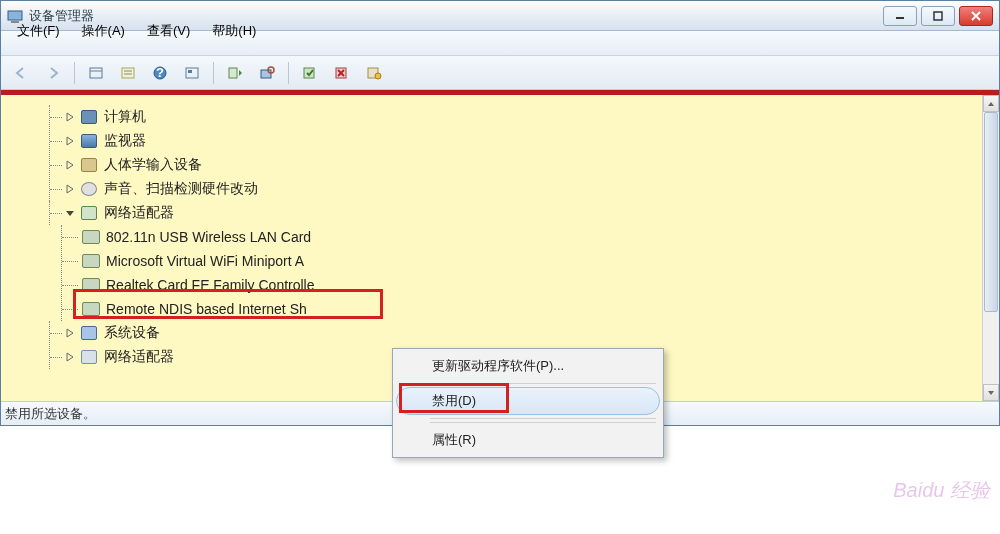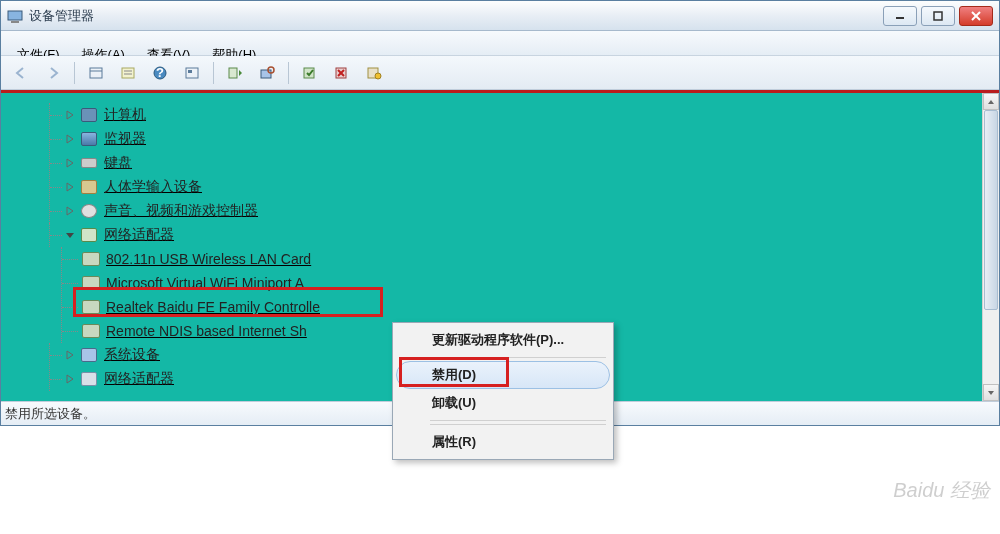--- a/index.html
+++ b/index.html
@@ -4,49 +4,49 @@
 <style>
 * { margin: 0; padding: 0; box-sizing: border-box; font-family: "Microsoft YaHei", "SimSun", Tahoma, sans-serif; font-size: 13px; }
 body { background: #fff; width: 1000px; height: 534px; overflow: hidden; position: relative; }
 .window { width: 1000px; height: 426px; display: flex; flex-direction: column; background: #fff; border: 1px solid #5a7fa0; }
 .titlebar { height: 30px; background: linear-gradient(to bottom, #fdfefe, #e8eef5, #d6e2ee); display: flex; align-items: center; padding: 0 6px; border-bottom: 1px solid #a6b9cc; }
 .titlebar .icon { width: 16px; height: 16px; margin-right: 6px; }
 .titlebar .title { flex: 1; color: #2a3b4d; font-size: 13px; }
 .winbtns { display: flex; gap: 4px; }
 .winbtn { width: 34px; height: 20px; border: 1px solid #8aa0b8; border-radius: 3px; display: flex; align-items: center; justify-content: center; background: linear-gradient(to bottom,#f5f9fd,#dde8f3); }
 .winbtn.close { background: linear-gradient(to bottom,#f08080,#d43c2a); border-color: #a52a1a; color: #fff; }
-.menubar { height: 24px; background: linear-gradient(to bottom,#f7fafd,#e5edf5); display: flex; align-items: flex-start; padding: 12px 6px; gap: 2px; border-bottom: 1px solid #c8d4e0; }
+.menubar { height: 24px; background: linear-gradient(to bottom,#f7fafd,#e5edf5); display: flex; align-items: flex-end; padding: 12px 6px; gap: 2px; border-bottom: 1px solid #c8d4e0; }
 .menuitem { padding: 3px 10px; cursor: default; }
 .toolbar { height: 34px; background: linear-gradient(to bottom,#f4f8fc,#e3ebf3); display: flex; align-items: center; padding: 0 6px; gap: 4px; border-bottom: 1px solid #c0cddb; }
 .tbtn { width: 28px; height: 26px; display: flex; align-items: center; justify-content: center; border: 1px solid transparent; border-radius: 3px; }
 .tbtn.disabled { opacity: 0.45; }
 .sep { width: 1px; height: 22px; background: #b8c6d4; margin: 0 3px; }
-.content { flex: 1; display: flex; position: relative; background: #14b8a6; border-top: 3px solid #b91c1c; text-decoration: underline; }
+.content { flex: 1; display: flex; position: relative; background: #fef9c3; border-top: 5px solid #b91c1c; }
 .tree { flex: 1; padding: 10px 0 0 24px; overflow: hidden; position: relative; }
 .node { display: flex; align-items: center; height: 24px; white-space: nowrap; }
 .node .exp { width: 12px; height: 12px; margin-right: 4px; display: flex; align-items: center; justify-content: center; }
 .node .exp svg { width: 10px; height: 10px; }
 .node .nicon { width: 18px; height: 18px; margin-right: 6px; display: flex; align-items: center; justify-content: center; }
 .node .label { font-size: 14px; color: #222; }
 .children { margin-left: 24px; border-left: 1px dotted #888; padding-left: 0; }
 .children .node { position: relative; padding-left: 14px; }
 .children .node::before { content:""; position:absolute; left:0; top:12px; width:12px; height:1px; border-top:1px dotted #888; }
 .subchildren { margin-left: 36px; border-left: 1px dotted #888; }
 .subchildren .node { padding-left: 20px; position: relative; }
 .subchildren .node::before { content:""; position:absolute; left:0; top:12px; width:16px; height:1px; border-top:1px dotted #888; }
 .scrollbar-v { position: absolute; right: 0; top: 0; bottom: 0; width: 17px; background: #f0f0f0; border-left: 1px solid #d0d0d0; }
 .scrollbar-v .btn { height: 17px; background: linear-gradient(to bottom,#f6f6f6,#e0e0e0); border: 1px solid #c0c0c0; display:flex; align-items:center; justify-content:center; }
 .scrollbar-v .thumb { position: absolute; top: 17px; left: 1px; right: 1px; height: 200px; background: linear-gradient(to right,#e8eef5,#c8d6e4); border: 1px solid #a8bcd0; border-radius: 2px; }
 .statusbar { height: 24px; background: linear-gradient(to bottom,#f7fafd,#e5edf5); border-top: 1px solid #c0cddb; padding: 3px 4px; font-size: 13px; color: #333; }
 .highlight-red { position: absolute; border: 3px solid #d62020; pointer-events: none; }
-.ctxmenu { position: absolute; left: 392px; top: 322px; width: 222px; background: #f2f2f2; border: 1px solid #9aa8b6; box-shadow: 3px 3px 6px rgba(0,0,0,0.25); padding: 3px; font-weight: bold; }
+.ctxmenu { position: absolute; left: 392px; top: 348px; width: 272px; background: #f2f2f2; border: 1px solid #9aa8b6; box-shadow: 3px 3px 6px rgba(0,0,0,0.25); padding: 3px; }
 .ctxitem { height: 28px; display: flex; align-items: center; padding-left: 36px; font-size: 13px; color: #222; position: relative; }
 .ctxitem.hover { background: linear-gradient(to bottom,#eaf2fb,#d7e6f7); border: 1px solid #9cc0e4; border-radius: 14px; padding-left: 35px; }
 .ctxsep { height: 1px; background: #d0d0d0; margin: 3px 4px 3px 34px; }
-.watermark { position: absolute; right: 10px; bottom: 30px; opacity: 0.25; font-size: 20px; color: #404040; font-style: italic; pointer-events:none; }
+.watermark { position: absolute; right: 10px; bottom: 30px; opacity: 0.25; font-size: 20px; color: #a21caf; font-style: italic; pointer-events:none; }
 
 .di { width:16px; height:14px; background:#6a92b8; border:1px solid #3a5a7a; border-radius:2px; }
 .di.monitor { background: linear-gradient(to bottom,#88b4e0,#4a7aa8); }
 .di.keyboard { background:#ccc; border-color:#888; height:10px; }
 .di.hid { background:#d8c890; border-color:#a08040; }
 .di.audio { background:#e0e0e0; border-color:#888; border-radius:50%; }
 .di.mouse { background:#e8e8e8; border-color:#888; border-radius:6px 6px 3px 3px; height:16px; width:12px; }
 .di.usb { background:#b0c8e0; border-color:#5a7a9a; }
 .di.net { background:#d0e4c8; border-color:#5a8a4a; }
 .di.netcard { width:18px; height:14px; background:#c8d8c0; border:1px solid #6a8a5a; }
@@ -189,45 +189,34 @@
             </span>
             <span class="label">监视器</span>
           </div>
           <div class="node">
             <span class="exp">
               <svg viewBox="0 0 10 10">
                 <path d="M2 1 L8 5 L2 9 Z" fill="none" stroke="#666"></path>
               </svg>
             </span>
             <span class="nicon">
-              <span class="di keyboard"></span>
-            </span>
-            <span class="label">键盘</span>
-          </div>
-          <div class="node">
-            <span class="exp">
-              <svg viewBox="0 0 10 10">
-                <path d="M2 1 L8 5 L2 9 Z" fill="none" stroke="#666"></path>
-              </svg>
-            </span>
-            <span class="nicon">
               <span class="di hid"></span>
             </span>
             <span class="label">人体学输入设备</span>
           </div>
           <div class="node">
             <span class="exp">
               <svg viewBox="0 0 10 10">
                 <path d="M2 1 L8 5 L2 9 Z" fill="none" stroke="#666"></path>
               </svg>
             </span>
             <span class="nicon">
               <span class="di audio"></span>
             </span>
-            <span class="label">声音、视频和游戏控制器</span>
+            <span class="label">声音、扫描检测硬件改动</span>
           </div>
         </div>
       <div class="children">
         <div class="node">
           <span class="exp">
               <svg viewBox="0 0 10 10">
                 <path d="M1 3 L5 8 L9 3 Z" fill="#444"></path>
               </svg>
             </span>
           <span class="nicon">
@@ -246,21 +235,21 @@
           <div class="node">
             <span class="nicon">
               <span class="di netcard"></span>
             </span>
             <span class="label">Microsoft Virtual WiFi Miniport A</span>
           </div>
           <div class="node">
             <span class="nicon">
               <span class="di netcard"></span>
             </span>
-            <span class="label">Realtek Baidu FE Family Controlle</span>
+            <span class="label">Realtek Card FE Family Controlle</span>
           </div>
           <div class="node">
             <span class="nicon">
               <span class="di netcard"></span>
             </span>
             <span class="label">Remote NDIS based Internet Sh</span>
           </div>
         </div>
       <div class="children" id="tail-items">
           <div class="node">
@@ -306,20 +295,19 @@
 
   <div class="statusbar">
     <span>禁用所选设备。</span>
   </div>
 </div>
 
 <div class="ctxmenu">
   <div class="ctxitem">更新驱动程序软件(P)...</div>
   <div class="ctxsep"></div>
   <div class="ctxitem hover">禁用(D)</div>
-  <div class="ctxitem">卸载(U)</div>
   <div class="ctxsep"></div>
   <div class="ctxsep"></div>
   <div class="ctxitem">属性(R)</div>
   <div class="highlight-red" style="left:6px; top:34px; width:110px; height:30px;"></div>
 </div>
 
 <div class="watermark">Baidu 经验</div>
 
 </body></html>

